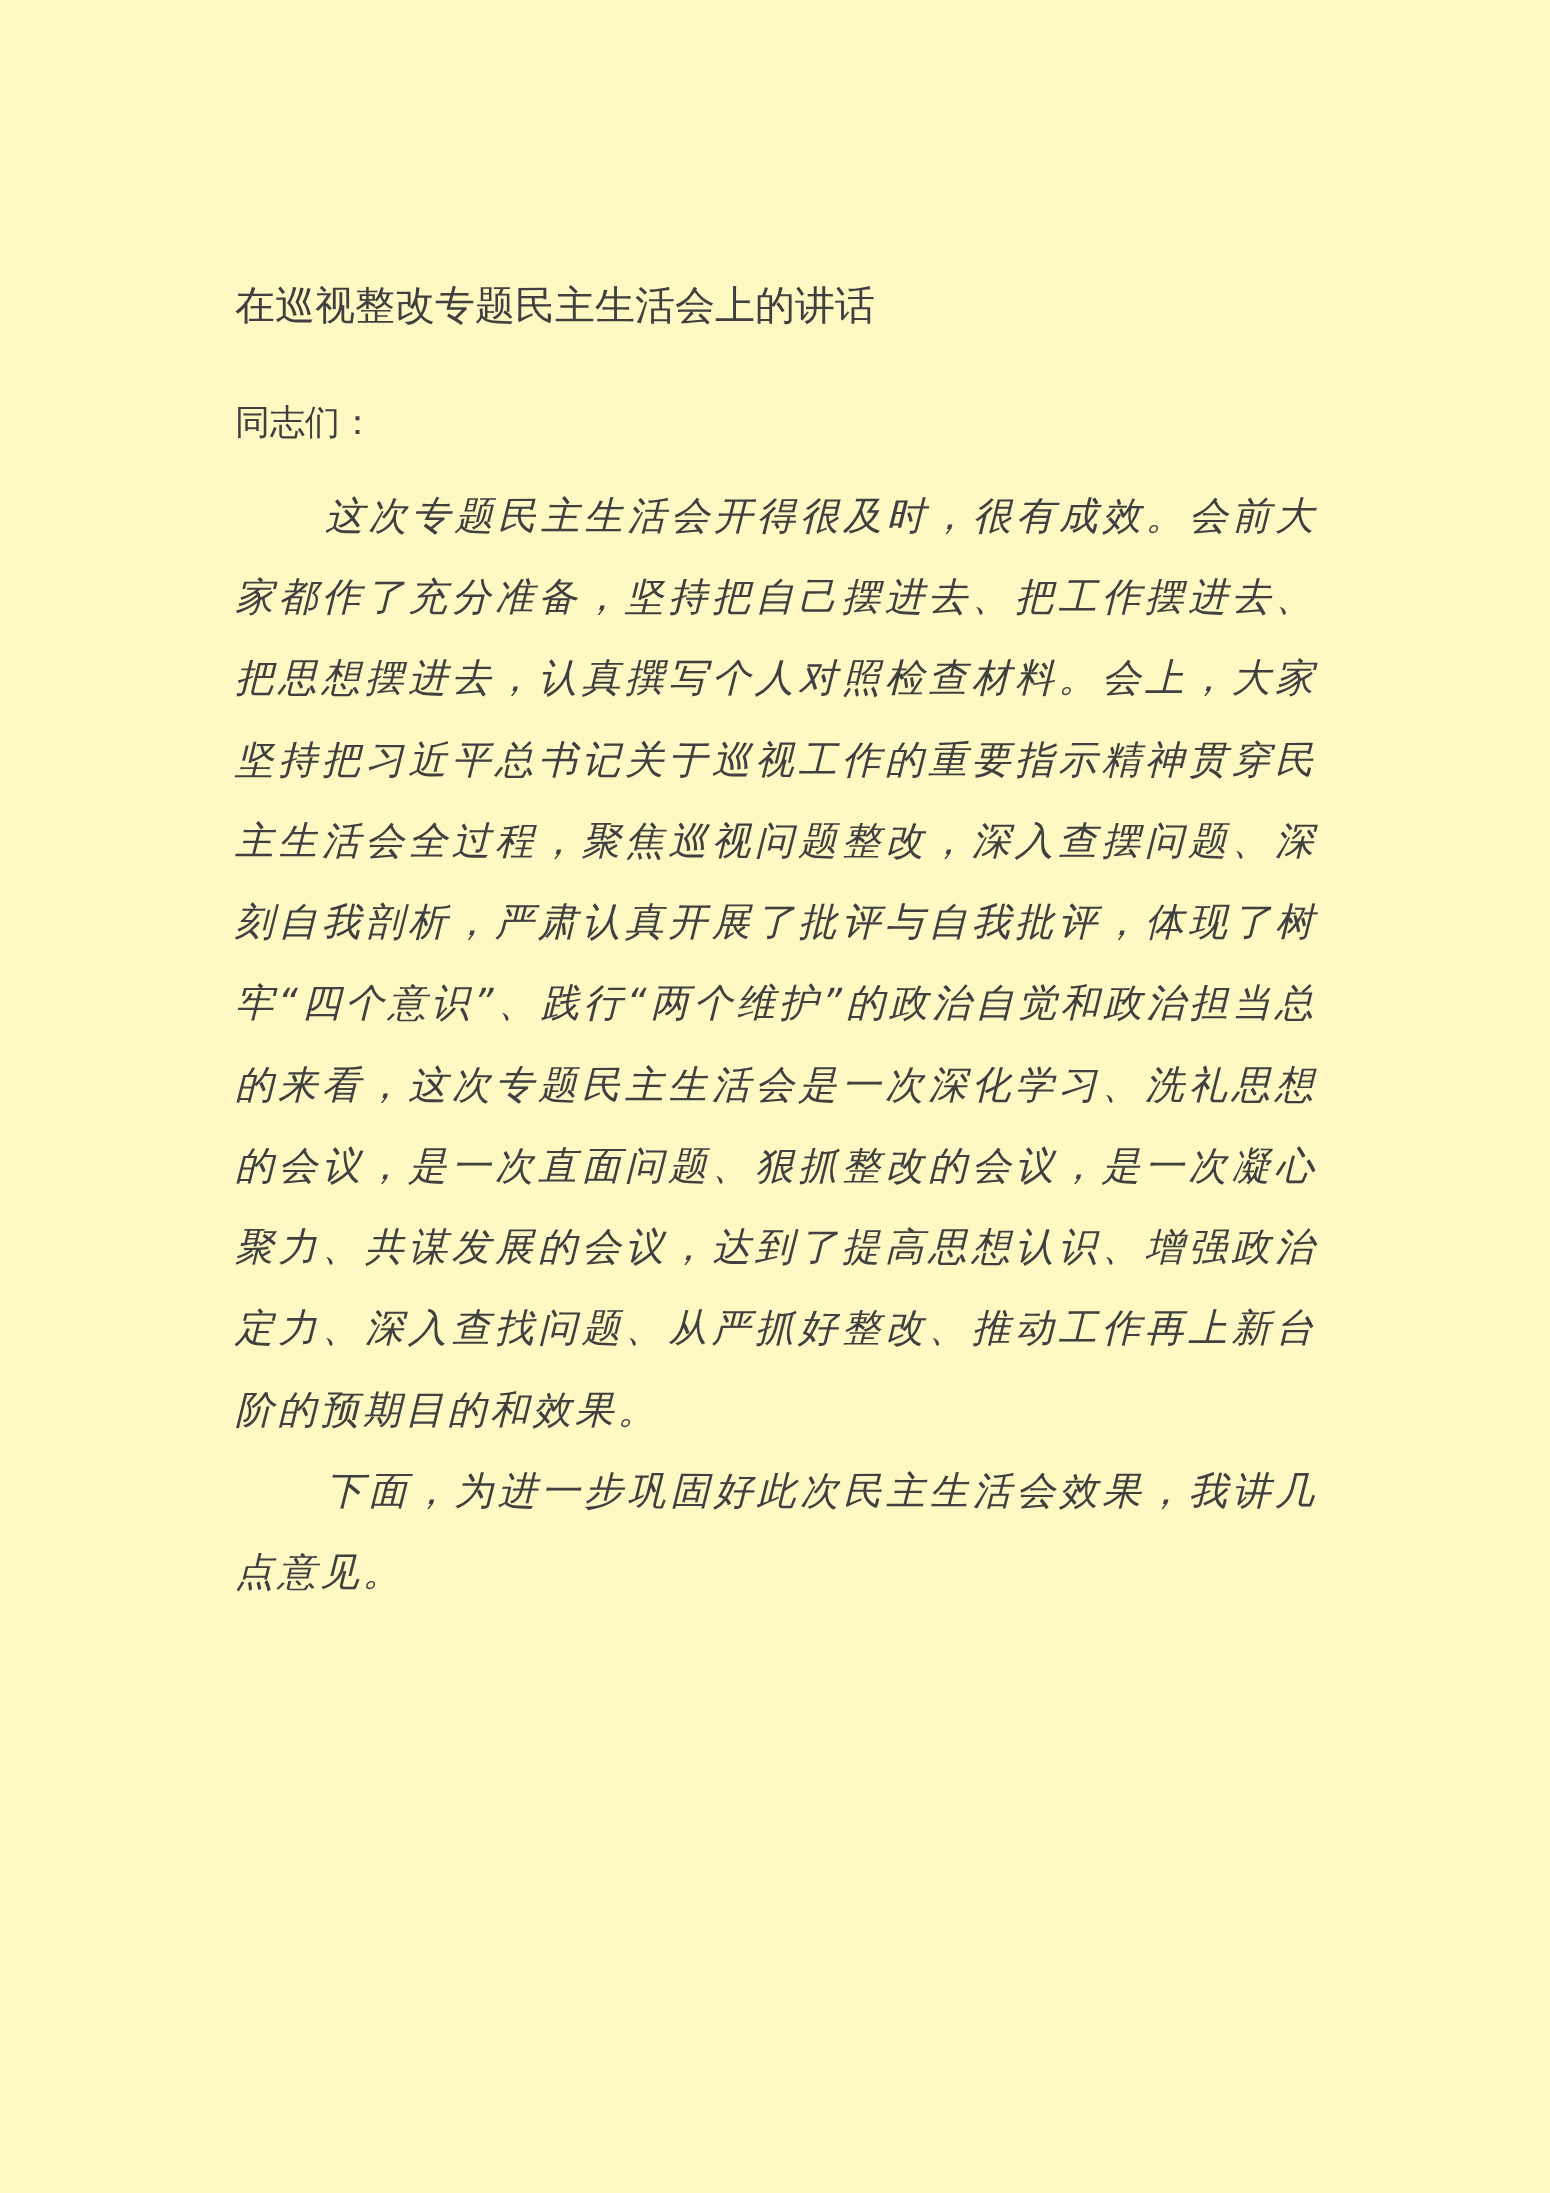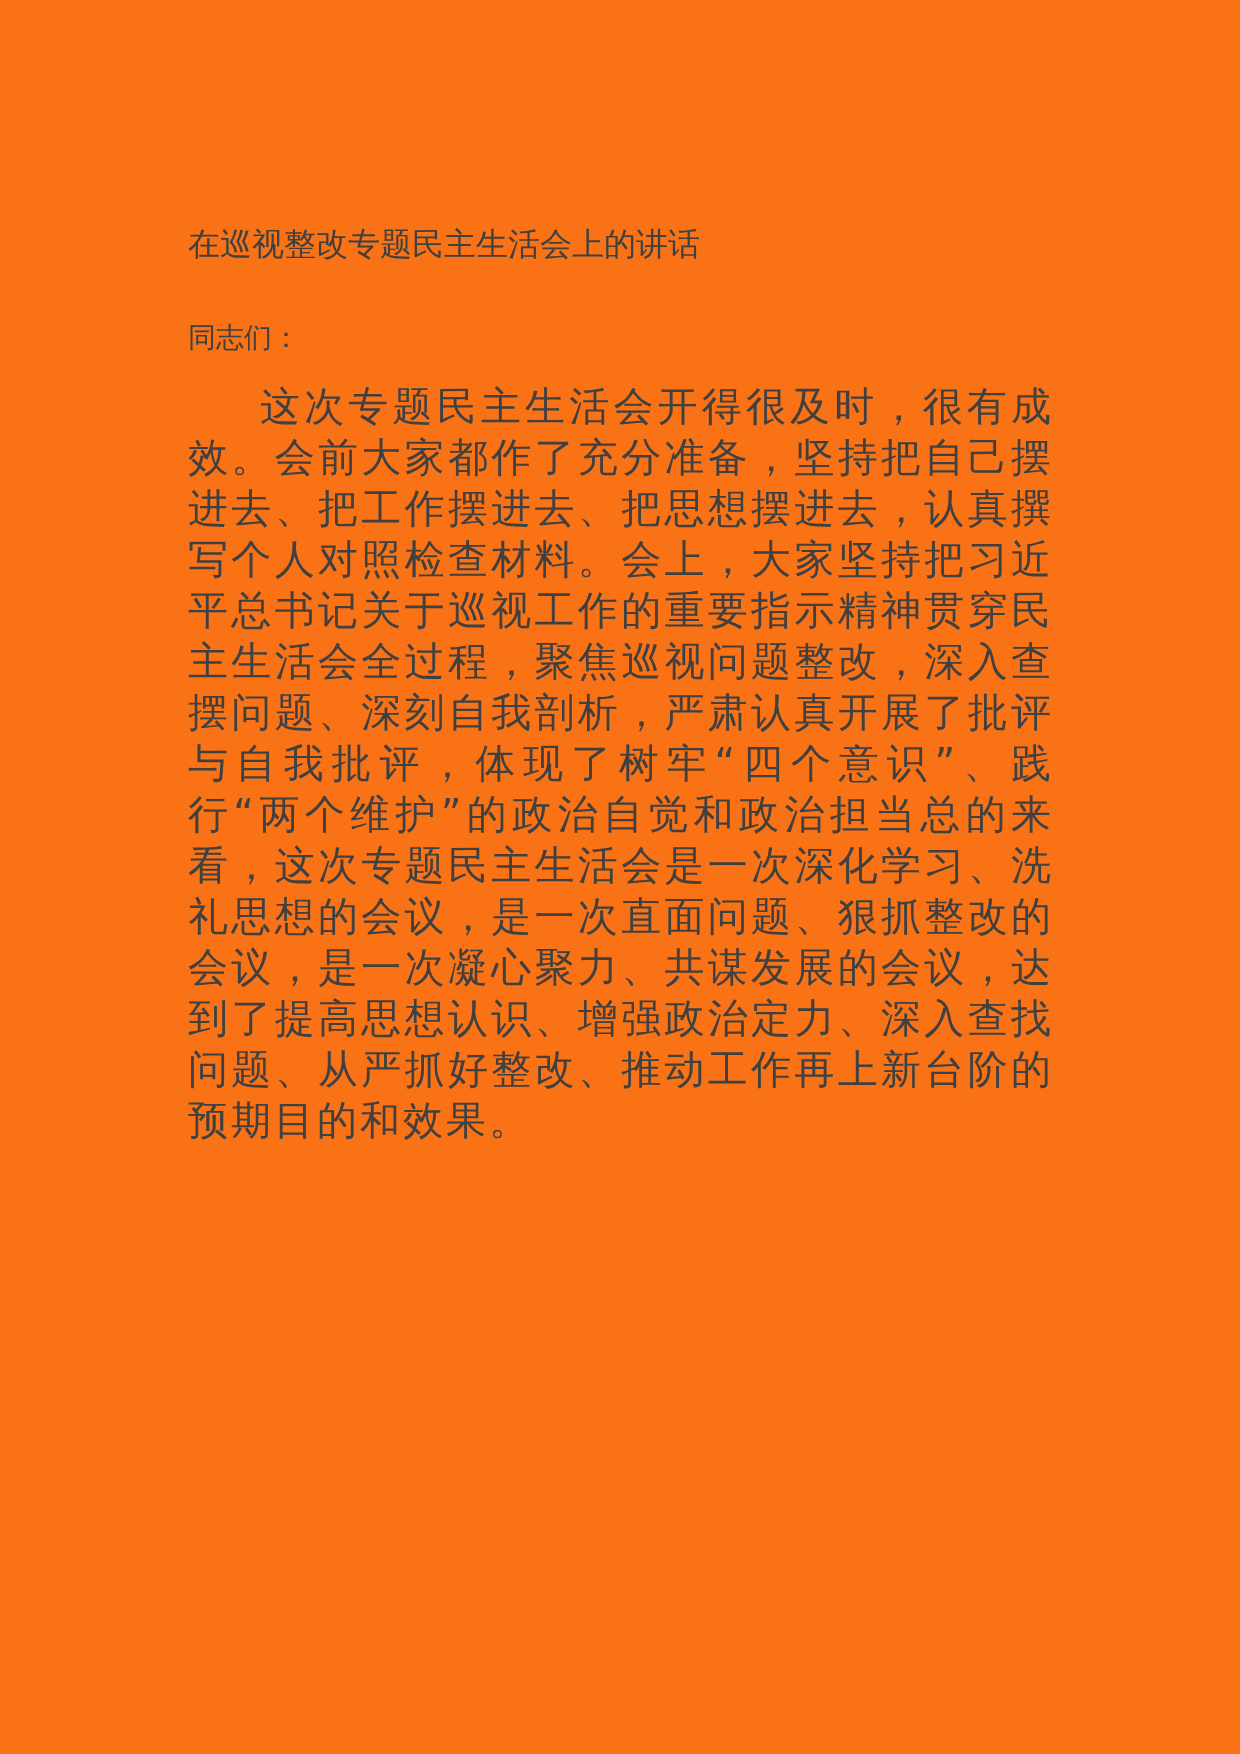--- a/index.html
+++ b/index.html
@@ -14,21 +14,21 @@
       overflow: hidden;
       font-family: "DejaVu Sans", "Liberation Sans", sans-serif;
       color: #404040;
     }
     .page {
       position: absolute;
       left: 0;
       top: 0;
       width: 1240px;
       height: 1754px;
-      background: #f97316;
+      background: #fef9c3;
     }
     .doc-title {
       position: absolute;
       left: 188px;
       top: 222px;
       font-size: 32px;
       line-height: 44px;
       letter-spacing: 0px;
       white-space: nowrap;
       color: #404040;
@@ -40,26 +40,27 @@
       font-size: 28px;
       line-height: 44px;
       white-space: nowrap;
       color: #404040;
     }
     .body-text {
       position: absolute;
       left: 188px;
       top: 381px;
       width: 866px;
-      font-size: 40px;
-      line-height: 51px;
+      font-size: 31px;
+      line-height: 65px;
       letter-spacing: 3px;
       color: #404040;
       text-align: justify;
       text-justify: inter-character;
+      font-style: italic;
     }
     .para {
       margin: 0;
       text-indent: 72px;
       word-break: break-all;
     }
     .para .strong {
       font-weight: bold;
       color: #3a3a3a;
     }
@@ -70,15 +71,18 @@
 <div class="page">
 
   <div class="doc-title">在巡视整改专题民主生活会上的讲话</div>
 
   <div class="salutation">同志们：</div>
 
   <div class="body-text">
     <p class="para">
       <span>这次专题民主生活会开得很及时，很有成效。会前大家都作了充分准备，坚持把自己摆进去、把工作摆进去、把思想摆进去，认真撰写个人对照检查材料。会上，大家坚持把习近平总书记关于巡视工作的重要指示精神贯穿民主生活会全过程，聚焦巡视问题整改，深入查摆问题、深刻自我剖析，严肃认真开展了批评与自我批评，体现了树牢“四个意识”、践行“两个维护”的政治自觉和政治担当总的来看，这次专题民主生活会是一次深化学习、洗礼思想的会议，是一次直面问题、狠抓整改的会议，是一次凝心聚力、共谋发展的会议，达到了提高思想认识、增强政治定力、深入查找问题、从严抓好整改、推动工作再上新台阶的预期目的和效果。</span>
     </p>
+    <p class="para">
+      <span>下面，为进一步巩固好此次民主生活会效果，我讲几点意见。</span>
+    </p>
   </div>
 
 </div>
 
 </body></html>

